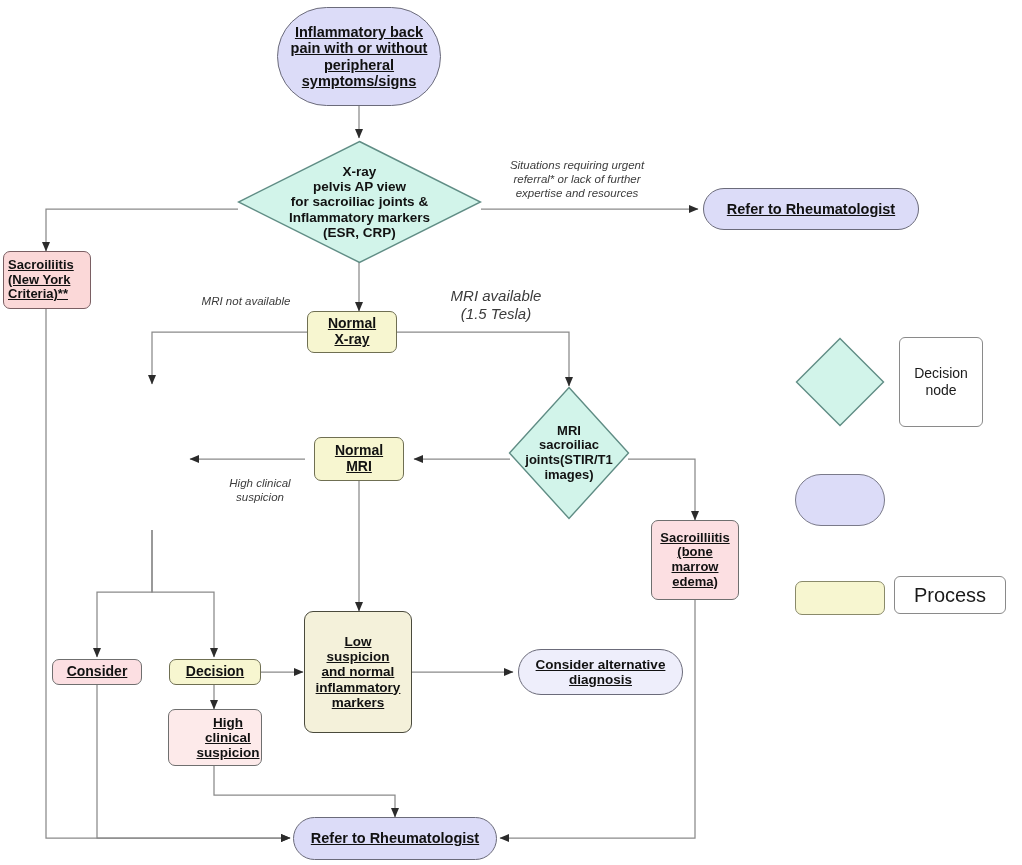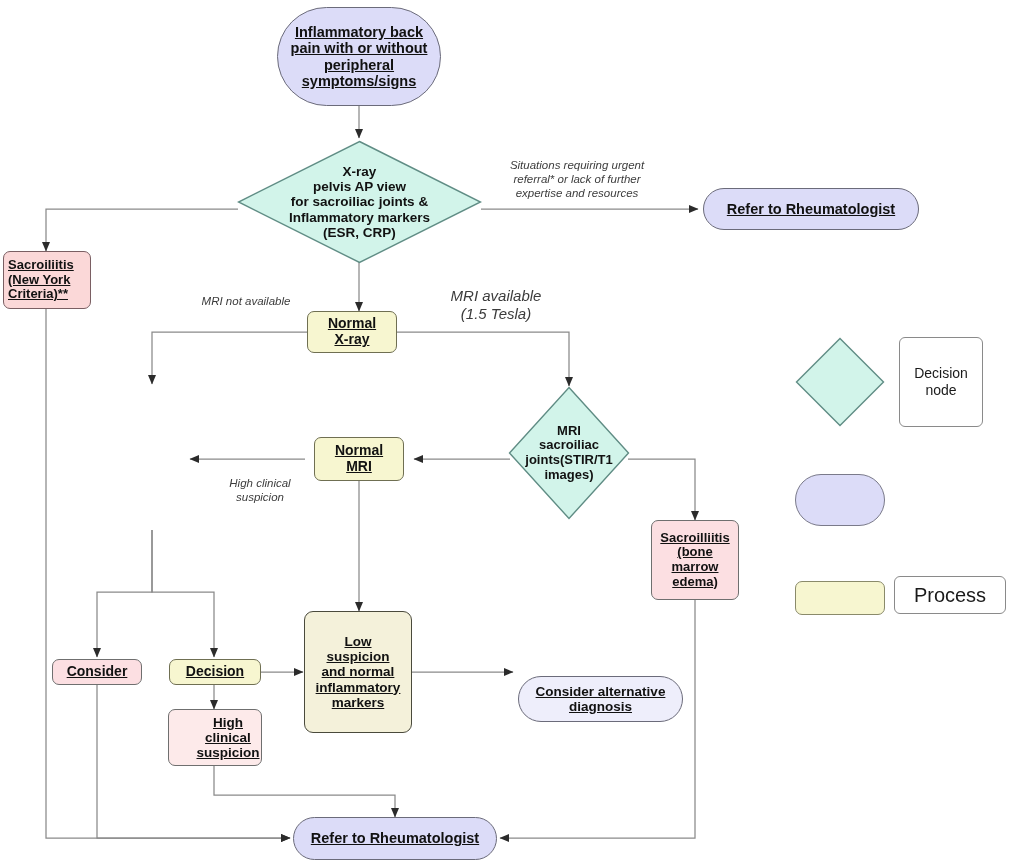--- a/index.html
+++ b/index.html
@@ -241,21 +241,21 @@
 markers</div>
 
   <div class="node pink-soft" style="left:52px; top:659px; width:90px; height:26px; font-size:14px;">Consider</div>
 
   <div class="node proc" style="left:169px; top:659px; width:92px; height:26px; font-size:14px;">Decision</div>
 
   <div class="node pink-pale" style="left:168px; top:709px; width:94px; height:57px; font-size:13.5px;padding-left:26px;">High
 clinical
 suspicion</div>
 
-  <div class="node term" style="left:518px; top:649px; width:165px; height:46px; font-size:13.5px; background:#eeeefb;margin-top:27px;">Consider alternative
+  <div class="node term" style="left:518px; top:649px; width:165px; height:46px; font-size:13.5px; background:#eeeefb;">Consider alternative
 diagnosis</div>
 
   <div class="node term" style="left:293px; top:817px; width:204px; height:43px; font-size:14.5px;">Refer to Rheumatologist</div>
 
   <div class="dia-wrap" style="left:795px; top:337px; width:90px; height:90px;">
     <svg class="dia-shape" viewBox="0 0 90 90" preserveAspectRatio="none">
       <polygon points="45,1.5 88.5,45 45,88.5 1.5,45"></polygon>
     </svg>
   </div>
   <div class="legend-box" style="left:899px; top:337px; width:84px; height:90px; font-size:14px;">Decision

